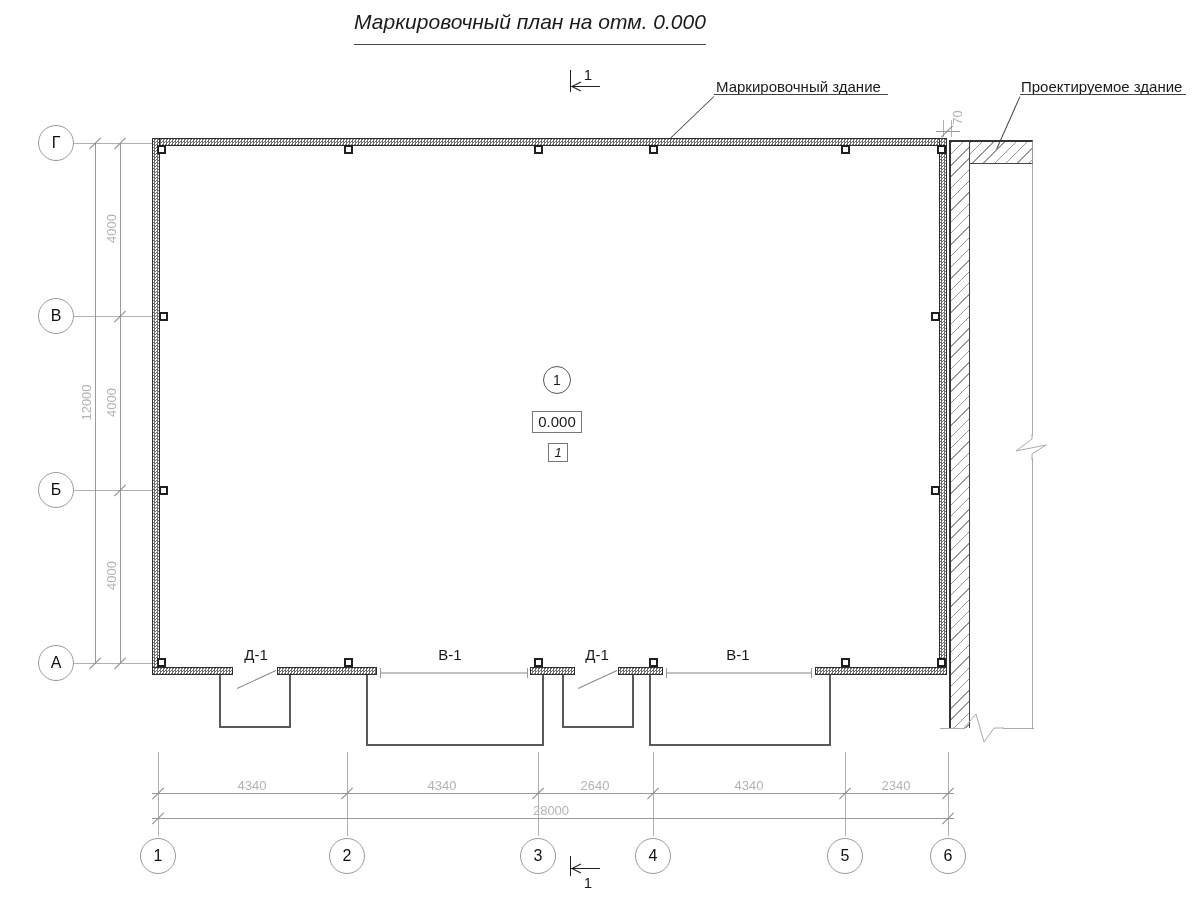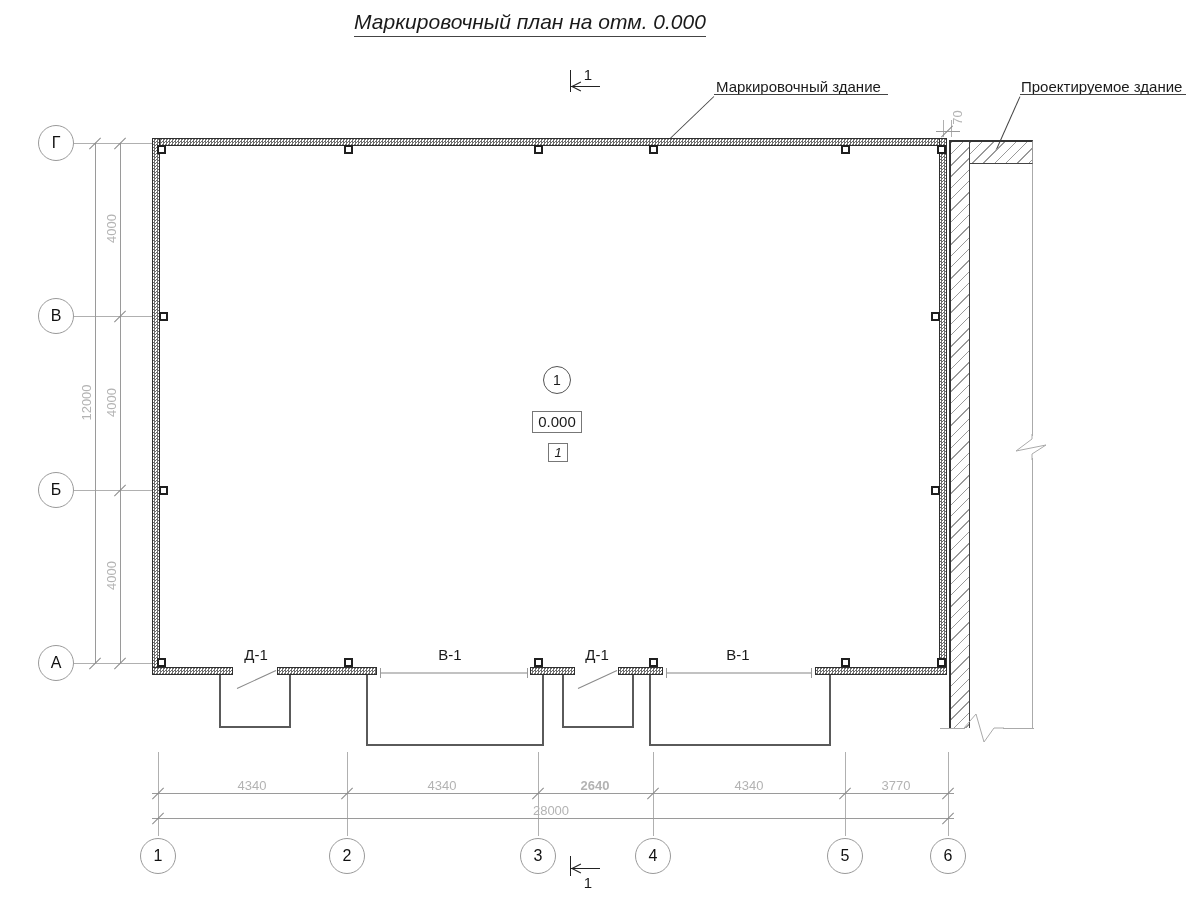--- a/index.html
+++ b/index.html
@@ -27,21 +27,21 @@
         background:repeating-conic-gradient(#6e6e6e 0% 25%, #ffffff 0% 50%) 0 0/3px 3px;}
   .col{position:absolute;width:9px;height:9px;box-sizing:border-box;background:#fff;border:2px solid #1f1f1f;}
   .exist{position:absolute;background:repeating-linear-gradient(135deg,#9a9a9a 0 1px,transparent 1px 8px);box-sizing:border-box;}
   .circle{position:absolute;width:36px;height:36px;box-sizing:border-box;border:1px solid #9a9a9a;border-radius:50%;
           background:#fff;text-align:center;line-height:34px;font-size:16px;color:#111;}
   .dimtext{position:absolute;color:#b3b3b3;font-size:13px;text-align:center;line-height:13px;}
   .rot{transform:rotate(-90deg);}
   .lbl{position:absolute;font-size:15px;white-space:nowrap;color:#1a1a1a;}
   .clbl{position:absolute;font-size:15px;text-align:center;color:#1a1a1a;}
   .title{position:absolute;left:300px;top:10px;width:460px;text-align:center;font-size:21px;font-style:italic;}
-  .title span{border-bottom:1px solid #444;padding-bottom:3px;}
+  .title span{border-bottom:1px solid #444;padding-bottom:11px;}
   .roomtag{position:absolute;left:543px;top:366px;width:28px;height:28px;box-sizing:border-box;border:1px solid #555;
            border-radius:50%;background:#fff;text-align:center;line-height:26px;font-size:14px;}
   .elev{position:absolute;left:532px;top:411px;width:50px;height:22px;box-sizing:border-box;border:1px solid #777;
         background:#fff;text-align:center;line-height:20px;font-size:15px;}
   .ftype{position:absolute;left:548px;top:443px;width:20px;height:19px;box-sizing:border-box;border:1px solid #777;
          background:#fff;text-align:center;line-height:17px;font-size:13px;font-style:italic;}
   .gate{position:absolute;border-top:2px solid #c2c2c2;height:0;}
   .gbar{position:absolute;border-left:1px solid #999;width:0;height:10px;}
   .seclbl{position:absolute;font-size:15px;width:20px;text-align:center;}
 </style>
@@ -182,23 +182,23 @@
 
   <div class="dh" style="left:152px;top:793px;width:802px;"></div>
   <div class="tick" style="left:150px;top:793px;"></div>
   <div class="tick" style="left:339px;top:793px;"></div>
   <div class="tick" style="left:530px;top:793px;"></div>
   <div class="tick" style="left:645px;top:793px;"></div>
   <div class="tick" style="left:837px;top:793px;"></div>
   <div class="tick" style="left:940px;top:793px;"></div>
   <div class="dimtext" style="left:222px;top:779px;width:60px;">4340</div>
   <div class="dimtext" style="left:412px;top:779px;width:60px;">4340</div>
-  <div class="dimtext" style="left:565px;top:779px;width:60px;font-weight:bold;">2640</div>
+  <div class="dimtext" style="left:565px;top:779px;width:60px;">2640</div>
   <div class="dimtext" style="left:719px;top:779px;width:60px;">4340</div>
-  <div class="dimtext" style="left:866px;top:779px;width:60px;">3770</div>
+  <div class="dimtext" style="left:866px;top:779px;width:60px;">2340</div>
 
   <div class="dh" style="left:152px;top:818px;width:802px;"></div>
   <div class="tick" style="left:150px;top:818px;"></div>
   <div class="tick" style="left:940px;top:818px;"></div>
   <div class="dimtext" style="left:516px;top:804px;width:70px;">28000</div>
 
   <div class="circle" style="left:140px;top:838px;">1</div>
   <div class="circle" style="left:329px;top:838px;">2</div>
   <div class="circle" style="left:520px;top:838px;">3</div>
   <div class="circle" style="left:635px;top:838px;">4</div>

